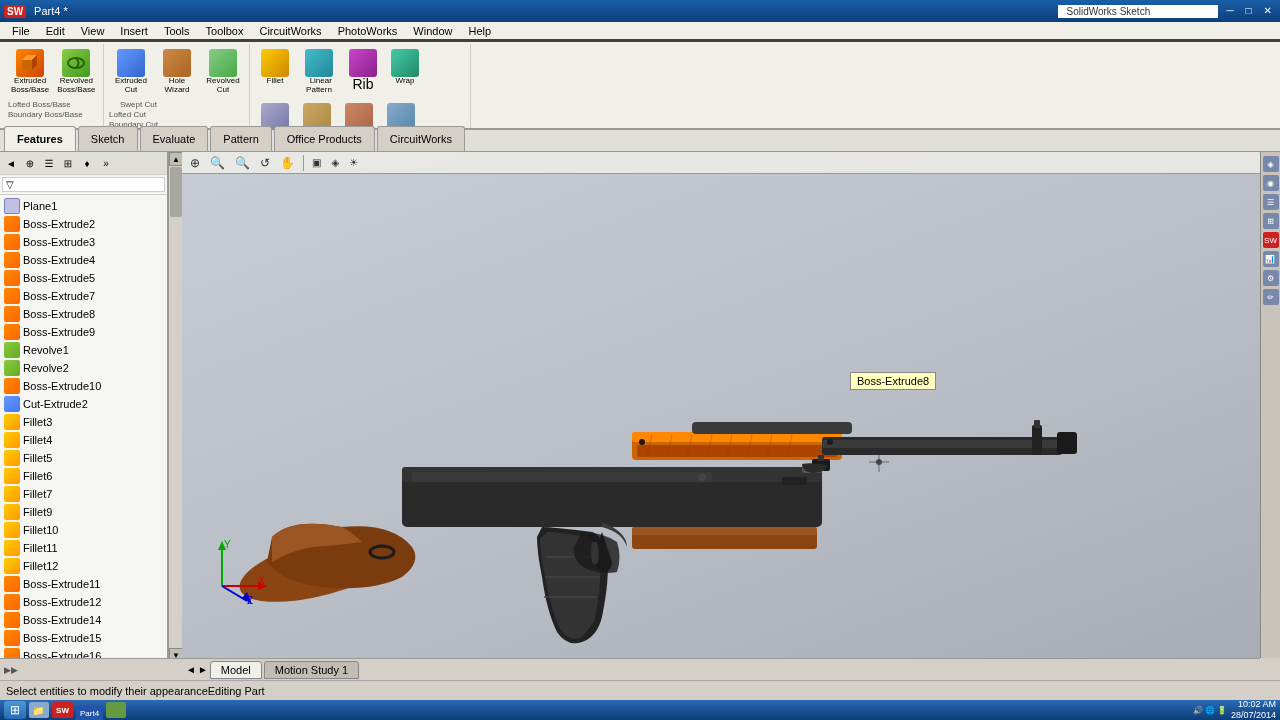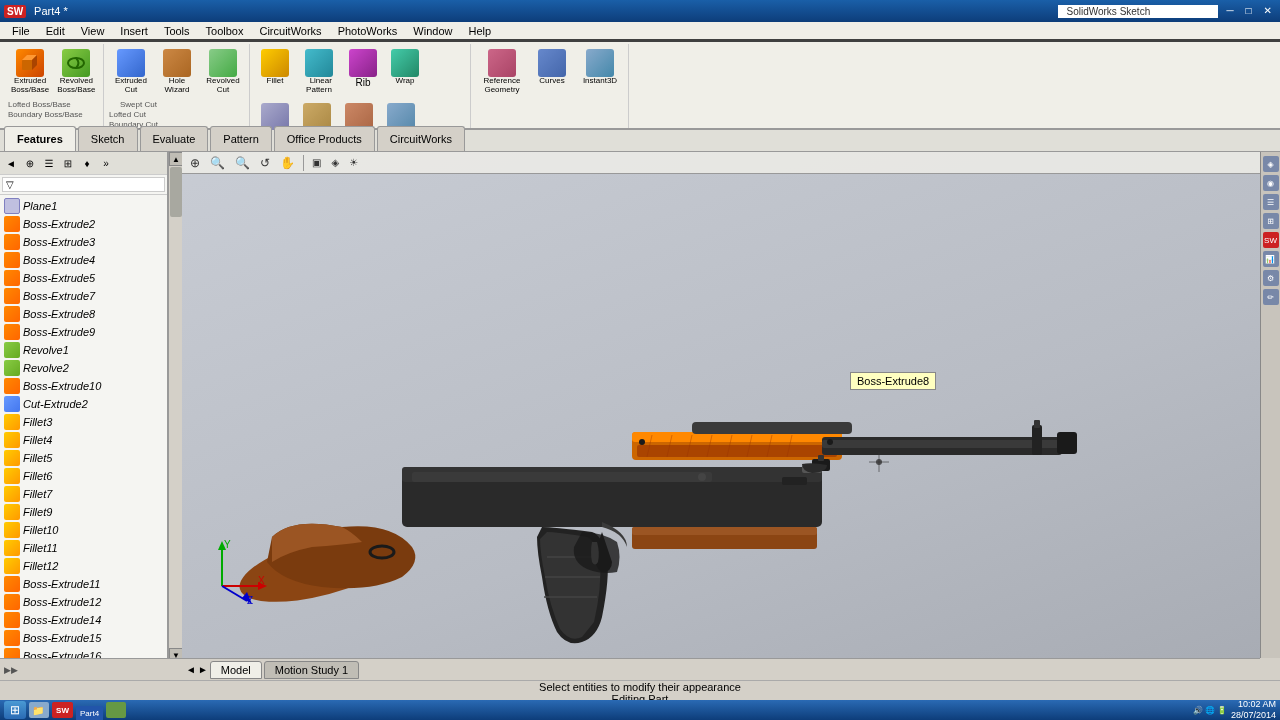--- a/index.html
+++ b/index.html
@@ -50,21 +50,21 @@
     #left-panel {
       position: absolute;
       top: 133px; left: 0;
       width: 182px; height: 510px;
       background: #f5f5f2;
       border-right: 1px solid #999;
       overflow: hidden;
       display: flex; flex-direction: column;
     }
     .feat-tool { width: 18px; height: 18px; cursor: pointer; display: flex; align-items: center; justify-content: center; font-size: 10px; }
-    #feature-tree { overflow-y: auto; flex: 1; padding: 2px 0; font-style: italic; }
+    #feature-tree { overflow-y: auto; flex: 1; padding: 2px 0; }
     .tree-item {
       display: flex; align-items: center; padding: 1px 4px; cursor: pointer;
       font-size: 11px; gap: 3px;
     }
     .tree-item .icon { width: 16px; height: 16px; flex-shrink: 0; }
     .icon-plane { background: #c0c0e0; border: 1px solid #8080c0; border-radius: 2px; }
     .icon-boss { background: linear-gradient(135deg, #ff8800, #ff6600); border-radius: 2px; }
     .icon-cut { background: linear-gradient(135deg, #6699ff, #4477ee); border-radius: 2px; }
     .icon-revolve { background: linear-gradient(135deg, #88cc44, #66aa22); border-radius: 2px; }
     .icon-fillet { background: linear-gradient(135deg, #ffcc00, #ff9900); border-radius: 2px; }
@@ -207,21 +207,21 @@
     <div class="tb-btn" style="display:flex; flex-direction:column; align-items:center; padding:2px; cursor:pointer; min-width:40px;">
       <div style="width:28px; height:28px; background:linear-gradient(135deg,#ffcc00,#cc8800); border-radius:3px;"></div>
       <span class="tb-label" style="font-size:8px;">Fillet</span>
     </div>
     <div class="tb-btn" style="display:flex; flex-direction:column; align-items:center; padding:2px; cursor:pointer; min-width:44px;">
       <div style="width:28px; height:28px; background:linear-gradient(135deg,#44bbcc,#228899); border-radius:3px;"></div>
       <span class="tb-label" style="font-size:8px; text-align:right;">Linear<br>Pattern</span>
     </div>
     <div class="tb-btn" style="display:flex; flex-direction:column; align-items:center; padding:2px; cursor:pointer; min-width:40px;">
       <div style="width:28px; height:28px; background:linear-gradient(135deg,#cc44cc,#882288); border-radius:3px;"></div>
-      <span class="tb-label" style="font-size:10px;">Rib</span>
+      <span class="tb-label" style="font-size:14px;">Rib</span>
     </div>
     <div class="tb-btn" style="display:flex; flex-direction:column; align-items:center; padding:2px; cursor:pointer; min-width:40px;">
       <div style="width:28px; height:28px; background:linear-gradient(135deg,#44ccaa,#228866); border-radius:3px;"></div>
       <span class="tb-label" style="font-size:8px;">Wrap</span>
     </div>
     <div class="tb-btn" style="display:flex; flex-direction:column; align-items:center; padding:2px; cursor:pointer; min-width:40px;">
       <div style="width:28px; height:28px; background:linear-gradient(135deg,#aaaacc,#7777aa); border-radius:3px;"></div>
       <span class="tb-label" style="font-size:8px;">Draft</span>
     </div>
     <div class="tb-btn" style="display:flex; flex-direction:column; align-items:center; padding:2px; cursor:pointer; min-width:40px;">
@@ -231,34 +231,20 @@
     <div class="tb-btn" style="display:flex; flex-direction:column; align-items:center; padding:2px; cursor:pointer; min-width:40px;">
       <div style="width:28px; height:28px; background:linear-gradient(135deg,#cc8866,#aa6644); border-radius:3px;"></div>
       <span class="tb-label" style="font-size:8px;">Dome</span>
     </div>
     <div class="tb-btn" style="display:flex; flex-direction:column; align-items:center; padding:2px; cursor:pointer; min-width:40px;">
       <div style="width:28px; height:28px; background:linear-gradient(135deg,#88aacc,#5588aa); border-radius:3px;"></div>
       <span class="tb-label" style="font-size:8px;">Mirror</span>
     </div>
   </div>
 
-  <div class="toolbar-group" style="display:flex; flex-direction:row; align-items:flex-start; border-right:1px solid #ccc; padding:2px 4px; gap:2px;">
-    <div class="tb-btn" style="display:flex; flex-direction:column; align-items:center; padding:2px; cursor:pointer; min-width:52px;">
-      <div style="width:28px; height:28px; background:linear-gradient(135deg,#cc6688,#aa4466); border-radius:3px;"></div>
-      <span class="tb-label" style="font-size:8px; text-align:center;">Reference<br>Geometry</span>
-    </div>
-    <div class="tb-btn" style="display:flex; flex-direction:column; align-items:center; padding:2px; cursor:pointer; min-width:44px;">
-      <div style="width:28px; height:28px; background:linear-gradient(135deg,#6688cc,#4466aa); border-radius:3px;"></div>
-      <span class="tb-label" style="font-size:8px;">Curves</span>
-    </div>
-    <div class="tb-btn" style="display:flex; flex-direction:column; align-items:center; padding:2px; cursor:pointer; min-width:48px;">
-      <div style="width:28px; height:28px; background:linear-gradient(135deg,#88aacc,#4488aa); border-radius:3px;"></div>
-      <span class="tb-label" style="font-size:8px;">Instant3D</span>
-    </div>
-  </div>
 </div>
 
 <div id="tab-bar" style="position:absolute; top:130px; left:0; right:0; height:22px; background:#e0dfd8; display:flex; align-items:flex-end; padding:0 4px; border-bottom:1px solid #999;">
   <div class="main-tab active">Features</div>
   <div class="main-tab">Sketch</div>
   <div class="main-tab">Evaluate</div>
   <div class="main-tab">Pattern</div>
   <div class="main-tab">Office Products</div>
   <div class="main-tab">CircuitWorks</div>
 </div>
@@ -535,21 +521,21 @@
   <div style="font-size:10px; cursor:pointer;">◄</div>
   <div style="font-size:10px; cursor:pointer;">►</div>
   <div class="bottom-tab active">Model</div>
   <div class="bottom-tab">Motion Study 1</div>
 </div>
 
 <div style="position:absolute; bottom:40px; left:0; width:182px; height:22px; background:#d4d0c8; border-top:1px solid #999; display:flex; align-items:center; padding:0 4px;">
   <span style="font-size:9px; color:#555;">▶▶</span>
 </div>
 
-<div style="position:absolute; bottom:20px; left:0; right:0; height:20px; background:#d4d0c8; border-top:1px solid #aaa; display:flex; align-items:center; padding:0 6px; flex-direction:column;">
+<div style="position:absolute; bottom:20px; left:0; right:0; height:20px; background:#d4d0c8; border-top:1px solid #aaa; display:flex; align-items:center; padding:8px 6px; ">
   <span style="font-size:11px;">Select entities to modify their appearance</span>
   <span style="font-size:11px;">Editing Part</span>
 </div>
 
 <div id="taskbar" style="position:absolute; bottom:0; left:0; right:0; height:20px; background:linear-gradient(to bottom,#2a6ab4,#0d3d7a); display:flex; align-items:center; padding:0 4px; gap:3px; z-index:100;">
   <div style="height:18px; padding:0 6px; background:linear-gradient(to bottom,#4a9ad4,#2a6ab4); border-radius:3px; cursor:pointer; display:flex; align-items:center; justify-content:center; color:white; font-size:12px;">⊞</div>
   <div style="width:20px; height:16px; background:#88aacc; border-radius:2px; cursor:pointer; display:flex; align-items:center; justify-content:center; font-size:10px; color:white;">📁</div>
   <div style="height:16px; padding:0 4px; background:#cc2222; border-radius:2px; cursor:pointer; display:flex; align-items:center; gap:2px; color:white; font-size:8px; font-weight:bold;">SW</div>
   <div style="height:16px; padding:0 4px; background:#2255aa; border-radius:2px; cursor:pointer; display:flex; align-items:center; color:white; font-size:8px;margin-top:7px;">Part4</div>
   <div style="width:20px; height:16px; background:#669944; border-radius:2px; cursor:pointer;"></div>

